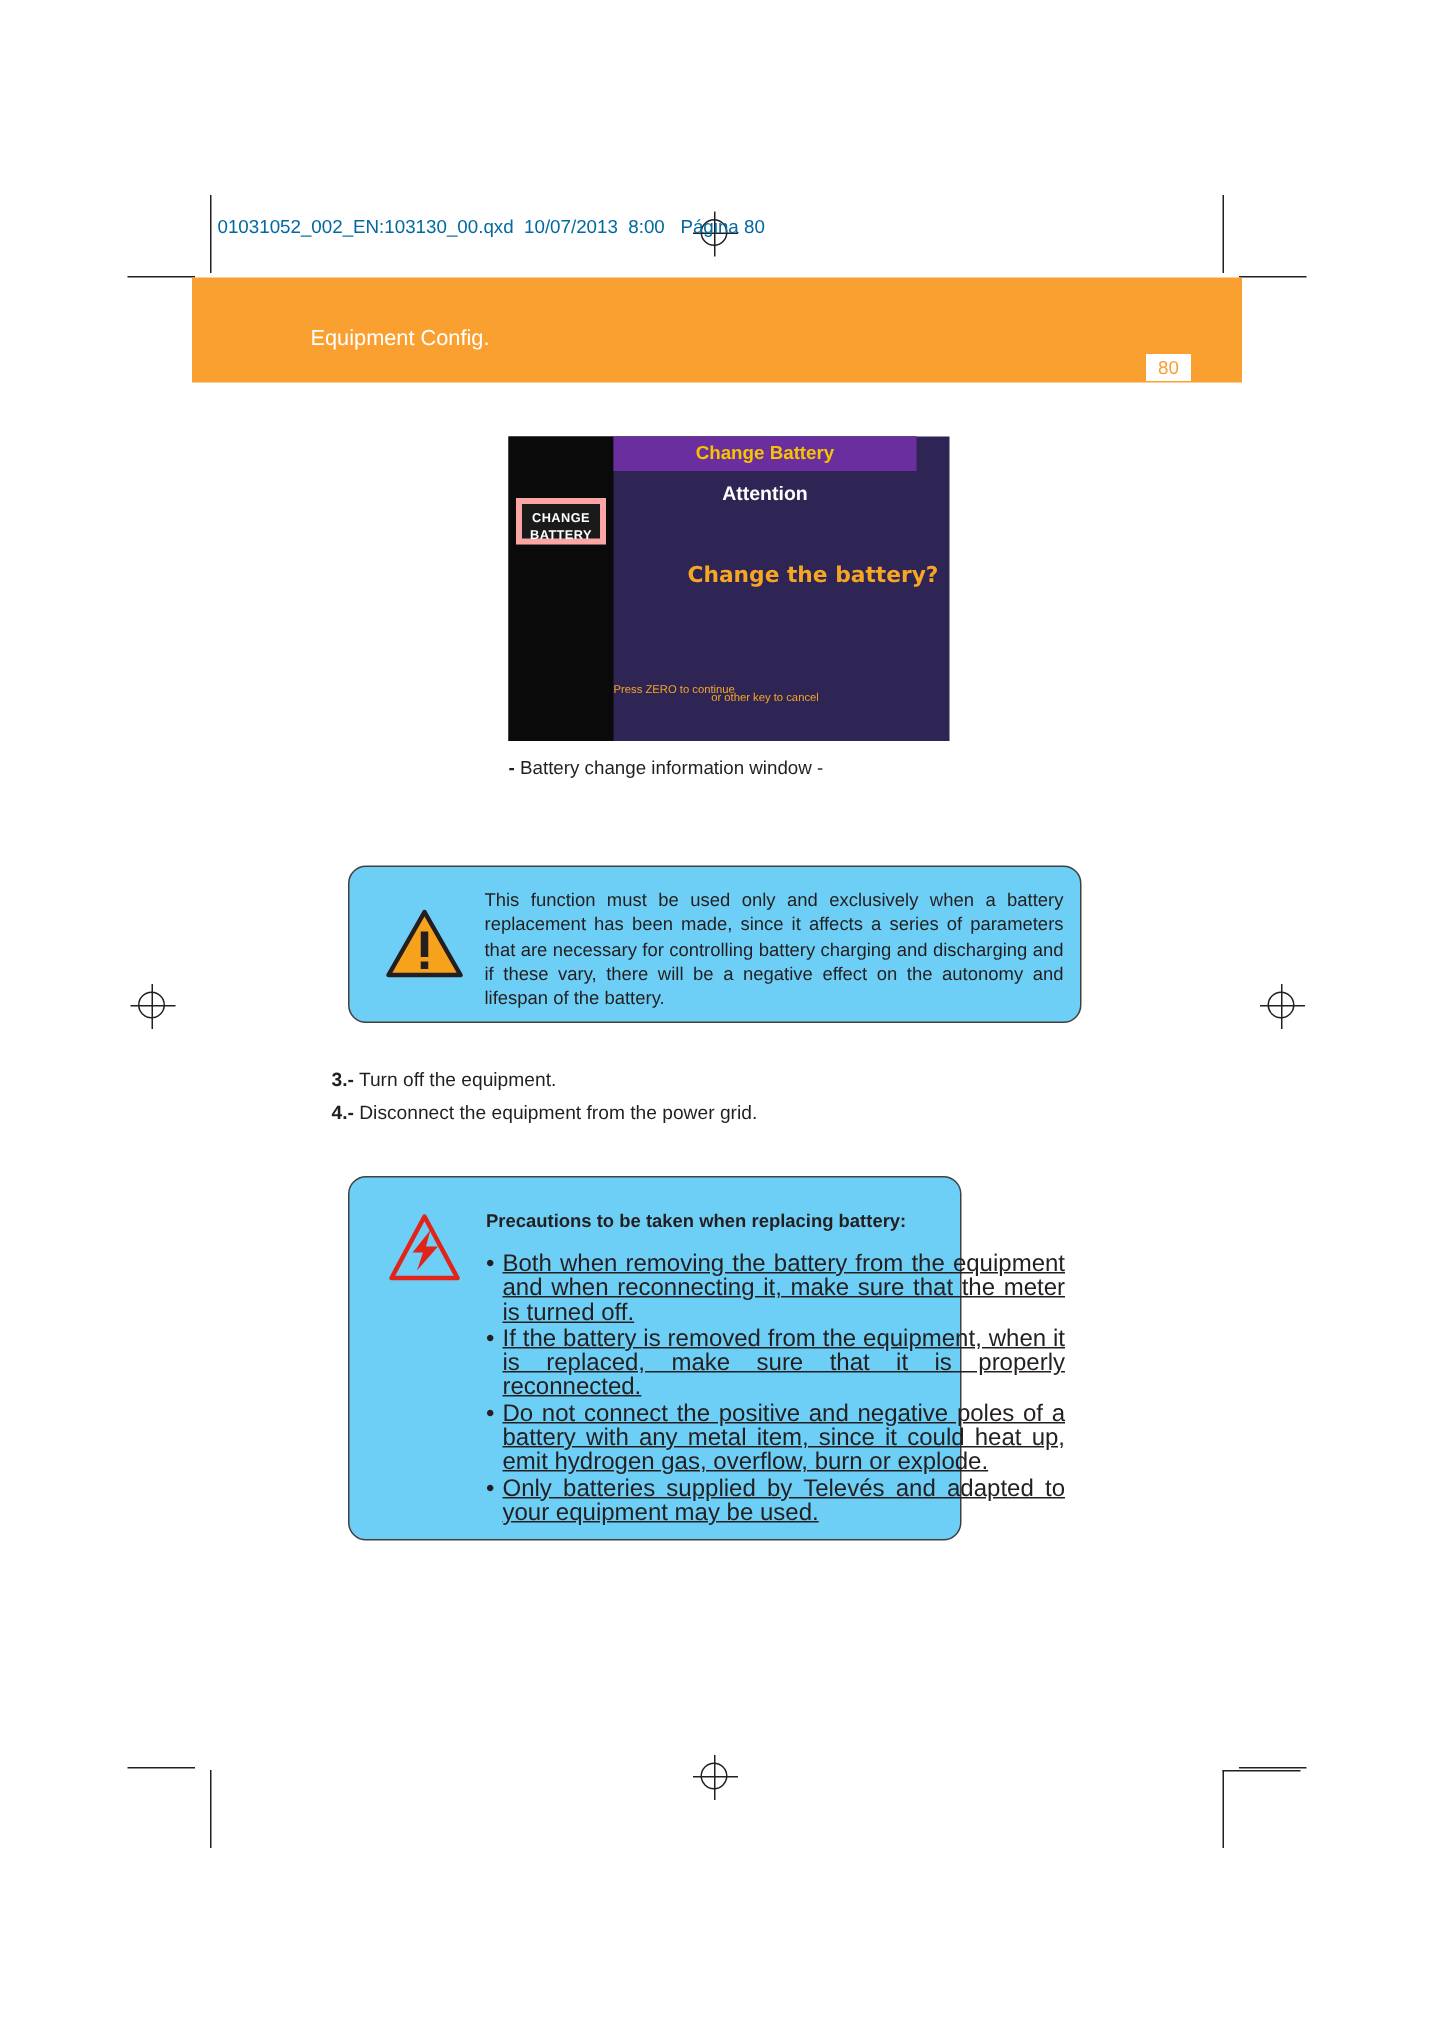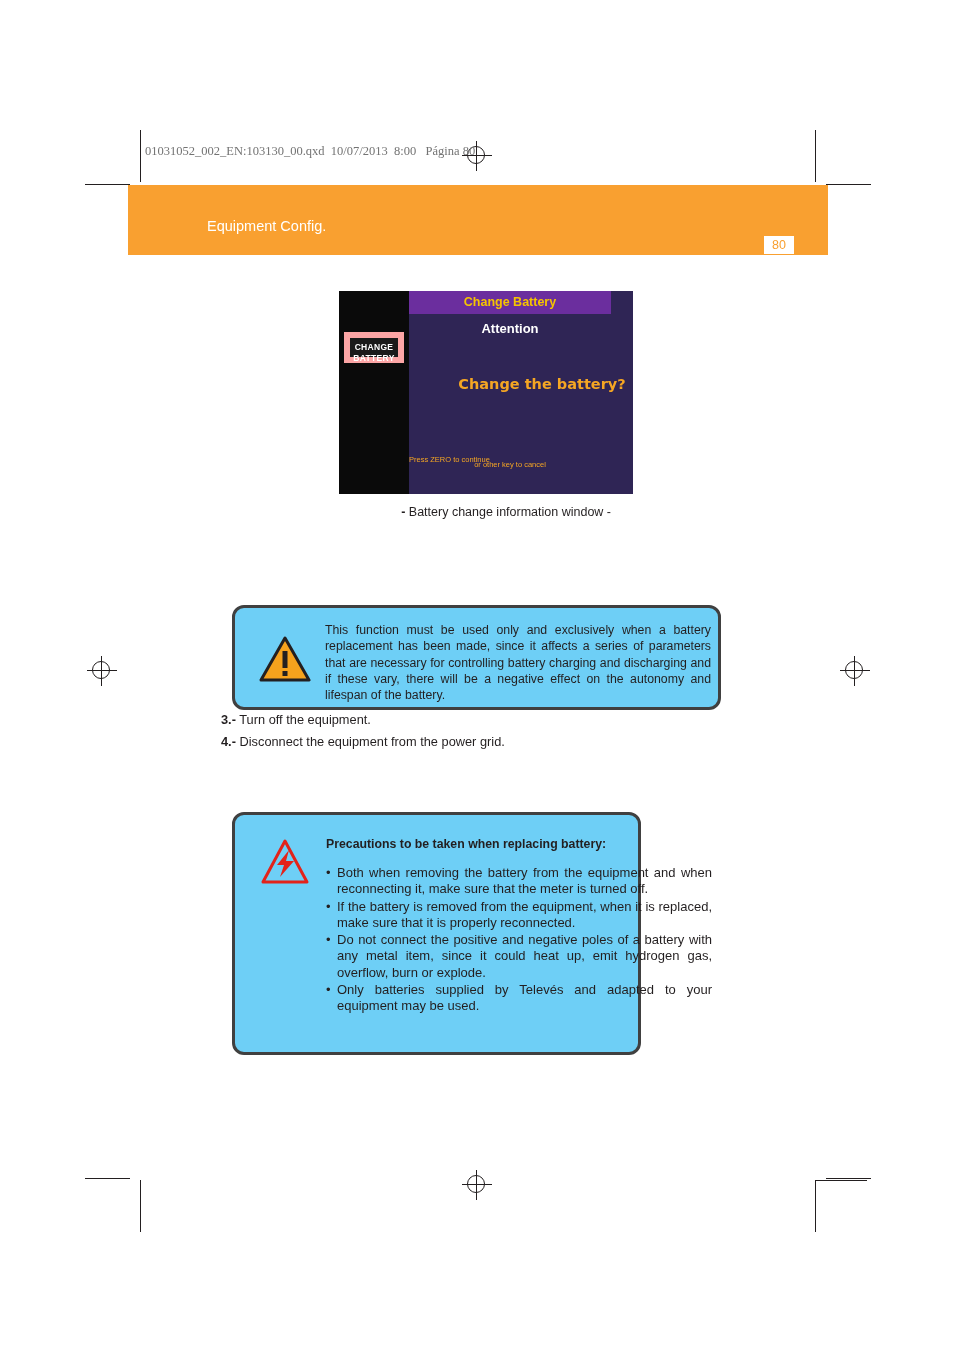--- a/index.html
+++ b/index.html
@@ -45,24 +45,24 @@
     left: 0; top: 14px;
     width: 30px; height: 1px;
     background: #231f20;
   }
 
   
   .file-header {
     position: absolute;
     left: 145px;
     top: 144px;
-    font-family: Liberation Serif, serif;
+    font-family: Liberation Sans, sans-serif;
     font-size: 12.5px;
     letter-spacing: 0px;
-    color: #737373;
+    color: #0369a1;
     white-space: pre;
   }
 
   
   .orange-band {
     position: absolute;
     left: 128px;
     top: 185px;
     width: 700px;
     height: 70px;
@@ -105,21 +105,21 @@
     width: 70px; height: 203px;
     background: #0a0a0a;
   }
   .device-key {
     position: absolute;
     left: 5px;
     top: 41px;
     width: 60px;
     height: 31px;
     background: #1a1a1a;
-    border: 6px solid #fca5a5;
+    border: 4px solid #fca5a5;
     box-sizing: border-box;
     color: #ffffff;
     font-size: 8.5px;
     font-weight: bold;
     text-align: center;
     line-height: 11px;
     padding-top: 4px;
     letter-spacing: 0.3px;
   }
   .device-right {
@@ -174,35 +174,34 @@
     text-align: center;
     color: #f5a623;
     font-size: 7.5px;
   }
 
   .figure-caption {
     position: absolute;
     left: 339px;
     top: 505px;
     width: 272px;
-    text-align: right;
+    text-align: left;
     font-size: 12.5px;
     color: #231f20;
     white-space: nowrap;
   }
   .figure-caption b { font-weight: bold; }
 
   
   .note-box {
     position: absolute;
     background: #6ecff6;
-    border: 3px solid #404040;
+    border: 1px solid #404040;
     border-radius: 12px;
     box-sizing: border-box;
-    margin-top: 28px;
   }
   #note-box-1 {
     left: 232px;
     top: 577px;
     width: 489px;
     height: 105px;
   }
   #note-box-2 {
     left: 232px;
     top: 784px;
@@ -234,24 +233,25 @@
     left: 91px;
     top: 50px;
     width: 386px;
     margin: 0;
     padding: 0;
     list-style: none;
   }
   .bullets li {
     position: relative;
     padding-left: 11px;
-    font-size: 13px;
+    font-size: 16px;
     line-height: 16.3px;
     text-align: justify;
     margin-bottom: 1px;
+    text-decoration: underline;
   }
   .bullets li::before {
     content: "\2022";
     position: absolute;
     left: 0;
     top: 0;
   }
 
   
   .warn-triangle {

